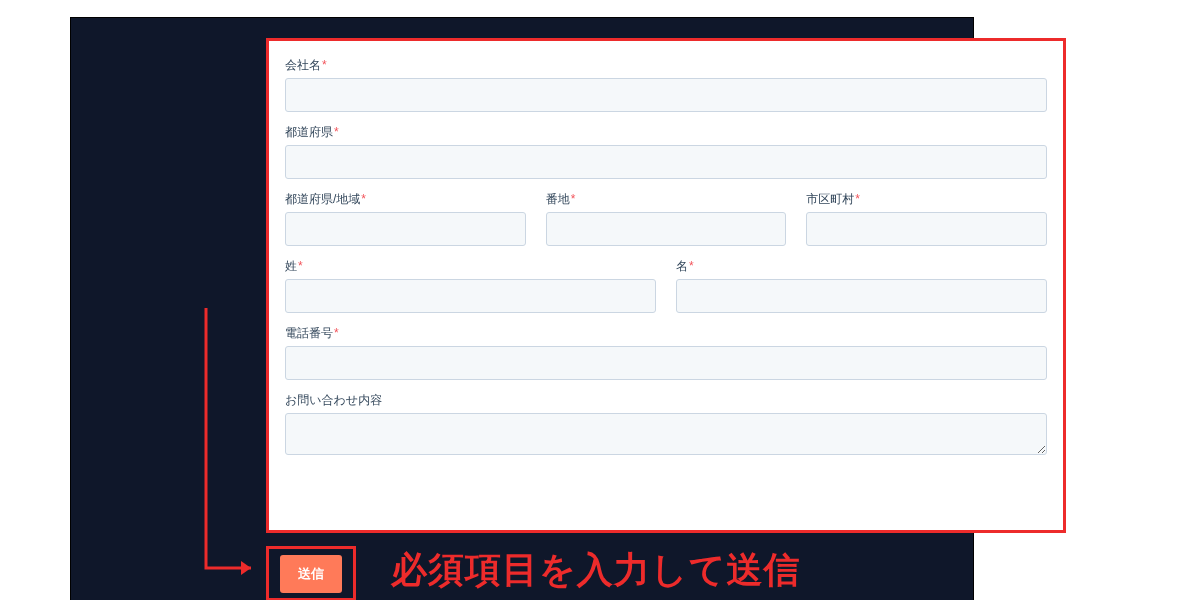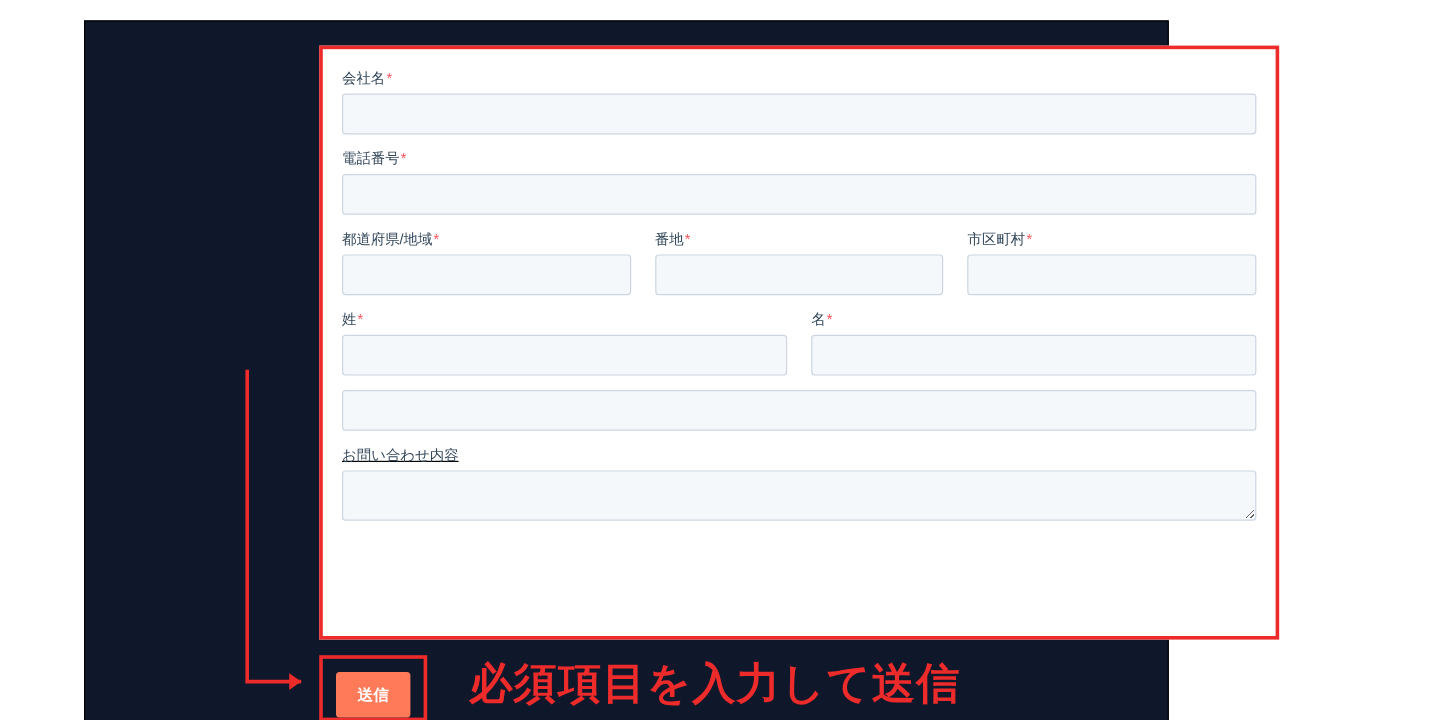--- a/index.html
+++ b/index.html
@@ -23,21 +23,21 @@
       position: absolute;
       left: 195px;
       top: 20px;
       width: 800px;
       height: 495px;
       border: 3px solid #ed2b2b;
       background: #fff;
       padding: 16px 16px 10px 16px;
     }
     .field { margin-bottom: 12px; }
-    .field:last-child { margin-bottom: 0; text-decoration: underline; }
+    .field:last-child { margin-bottom: 0; }
     .label {
       font-size: 12px;
       color: #33475b;
       margin-bottom: 4px;
       display: block;
     }
     .req { color: #f2545b; margin-left: 1px; }
     .input {
       width: 100%;
       height: 34px;
@@ -58,21 +58,21 @@
     .row-half .col { flex: 0 0 calc(50% - 10px); }
 
     .submit-highlight {
       position: absolute;
       left: 195px;
       top: 528px;
       width: 90px;
       height: 55px;
       border: 3px solid #ed2b2b;
       display: flex;
-      align-items: flex-end;
+      align-items: center;
       justify-content: center;
     }
     .submit-btn {
       background: #ff7a59;
       color: #fff;
       border: none;
       border-radius: 3px;
       padding: 10px 18px;
       font-size: 13px;
       font-weight: 600;
@@ -105,21 +105,21 @@
 
     <div class="field">
       <label class="label">
         <span>会社名</span><span class="req">*</span>
       </label>
       <input class="input" style="">
     </div>
 
     <div class="field">
       <label class="label">
-        <span>電話番号</span><span class="req">*</span>
+        <span>都道府県</span><span class="req">*</span>
       </label>
       <input class="input" style="">
     </div>
 
     <div class="field row">
       <div class="col">
         <label class="label">
           <span>都道府県/地域</span><span class="req">*</span>
         </label>
         <input class="input" style="">
@@ -148,20 +148,23 @@
       <div class="col">
         <label class="label">
           <span>名</span><span class="req">*</span>
         </label>
         <input class="input" style="">
       </div>
     </div>
 
 
     <div class="field">
+      <label class="label">
+        <span>電話番号</span><span class="req">*</span>
+      </label>
       <input class="input" style="">
     </div>
 
     <div class="field">
       <label class="label">
         <span>お問い合わせ内容</span>
       </label>
       <textarea class="textarea" style=""></textarea>
     </div>
 

